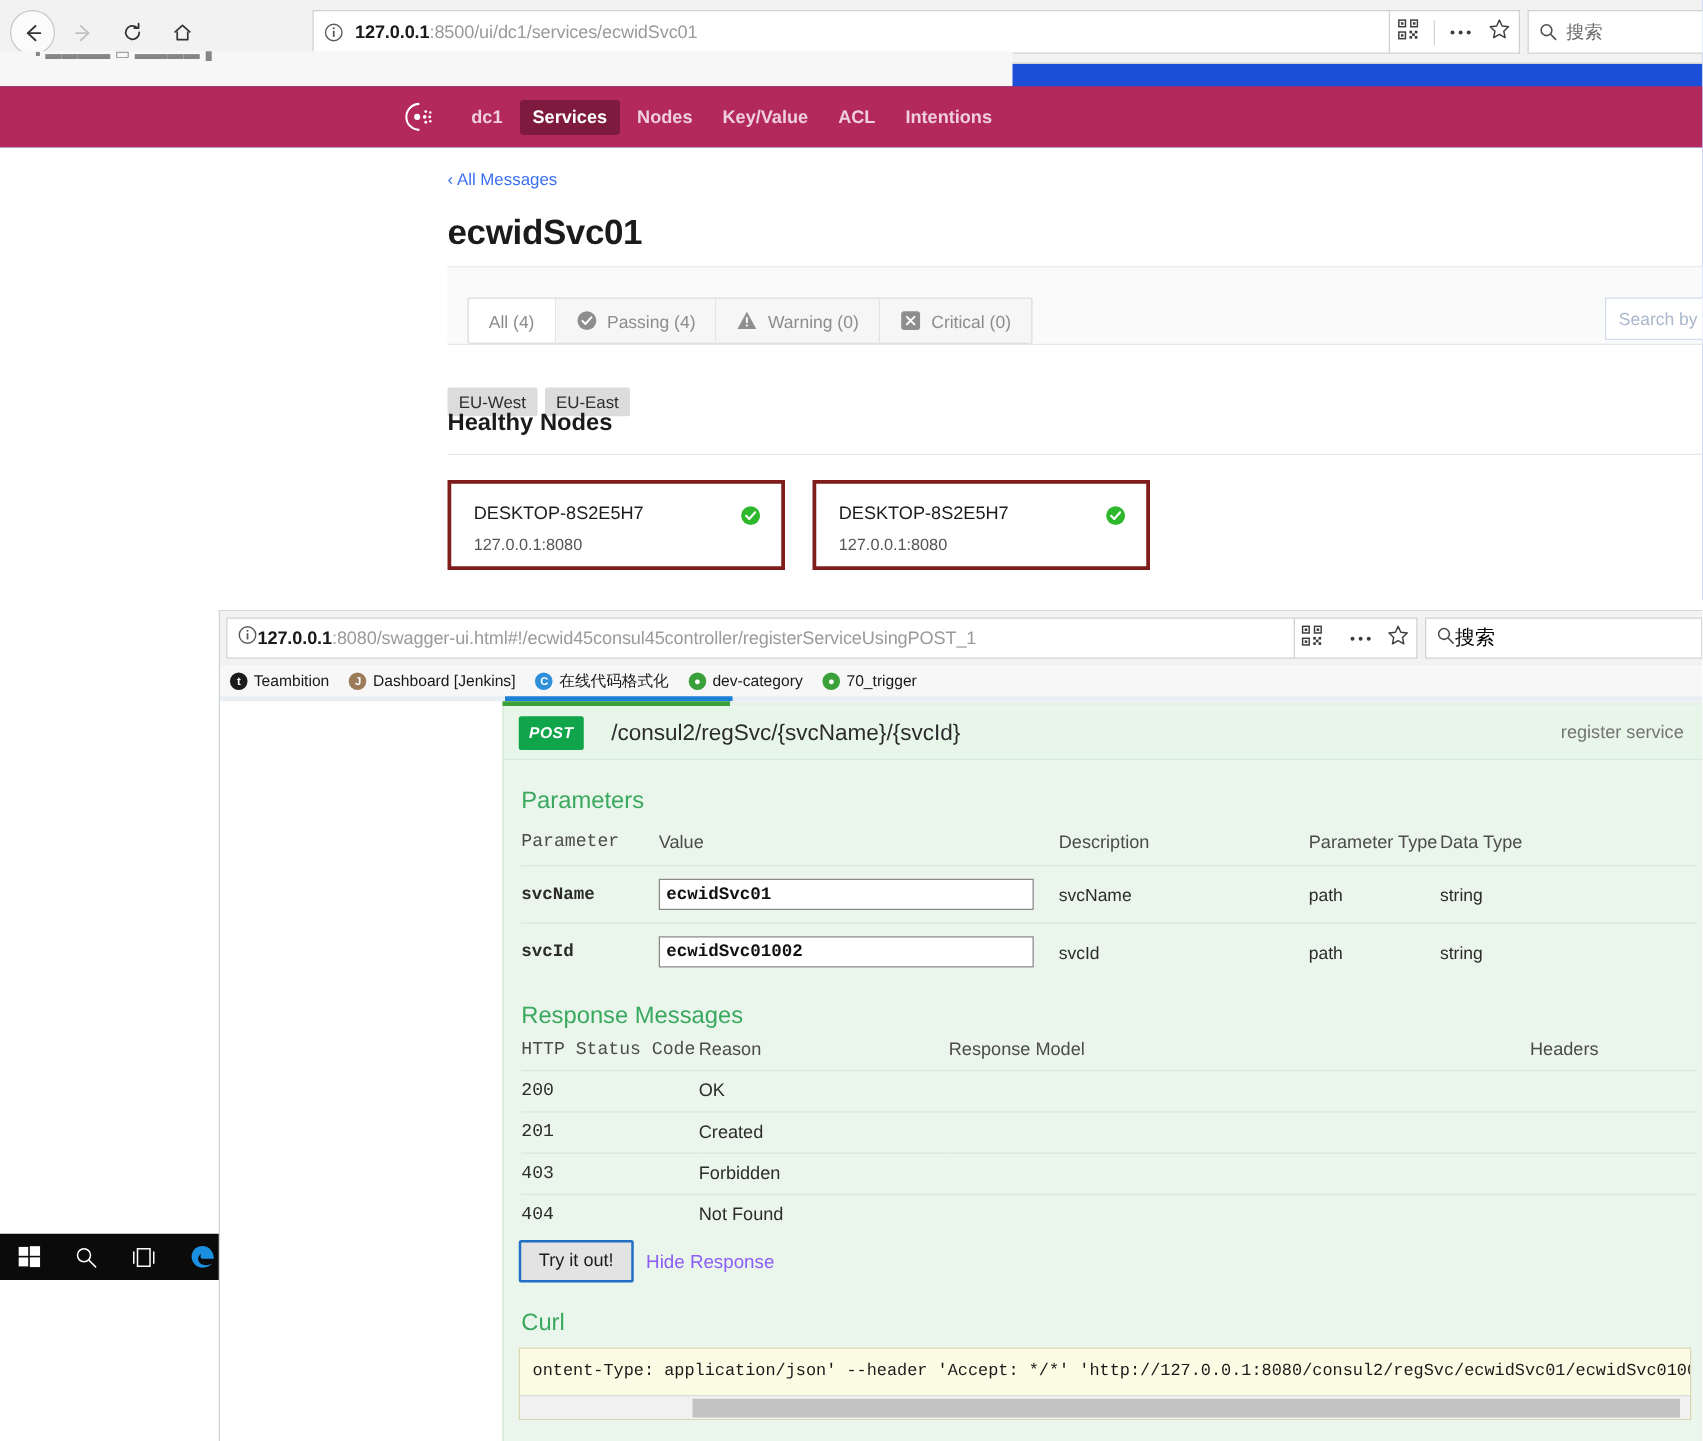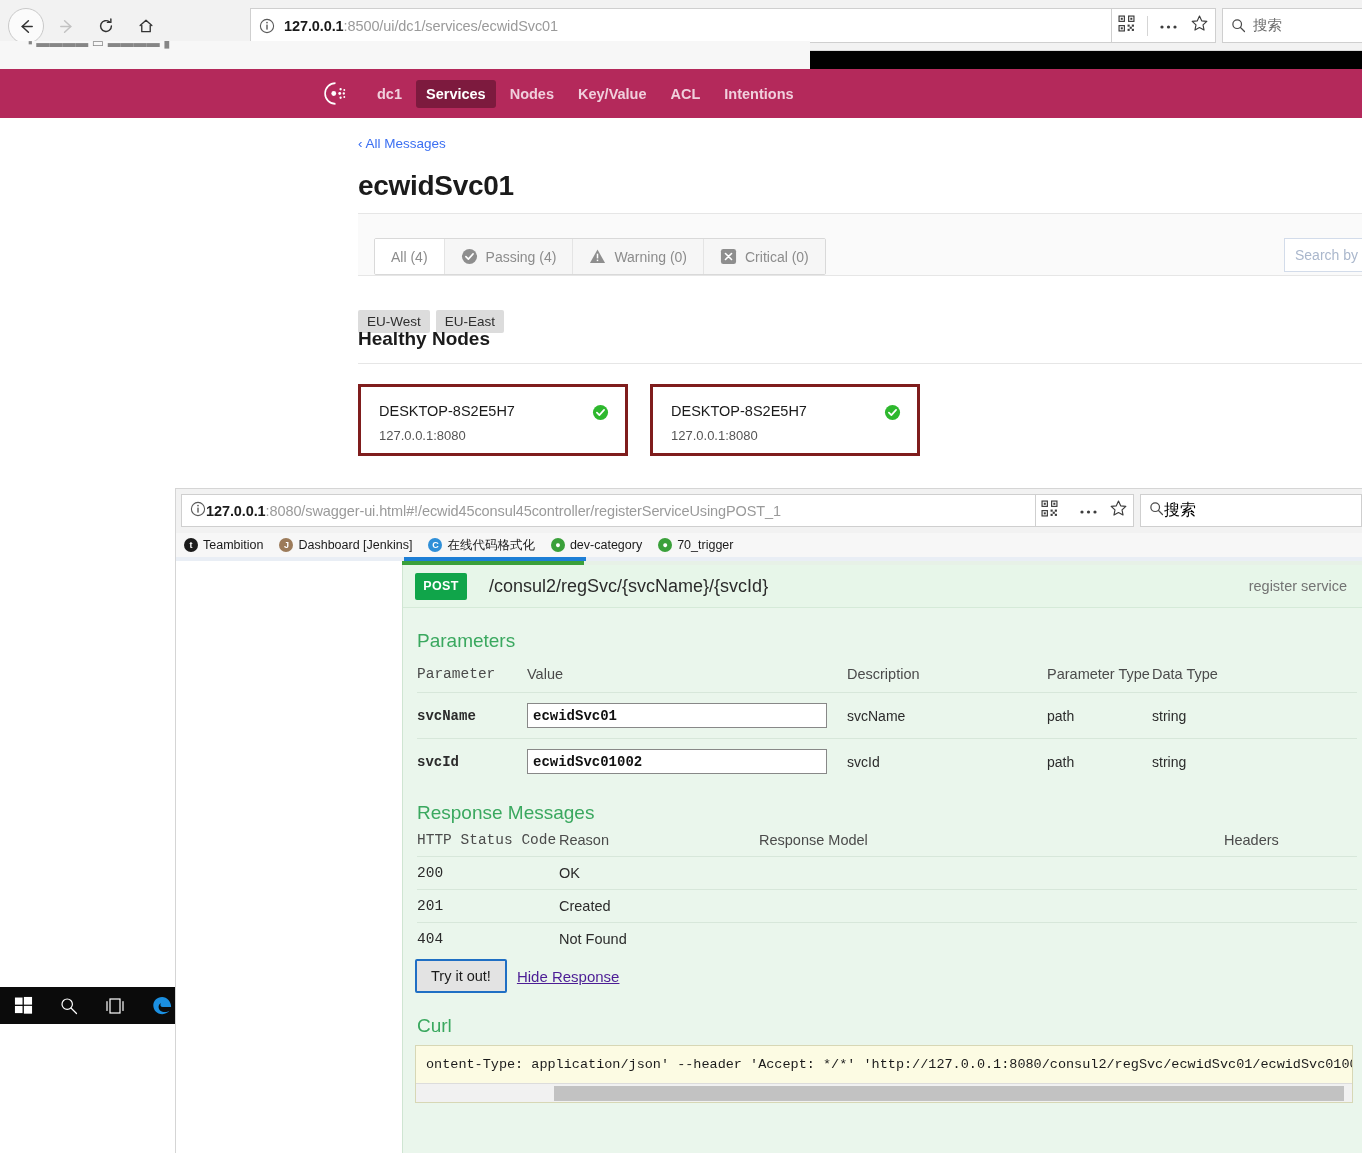--- a/index.html
+++ b/index.html
@@ -6,21 +6,21 @@
   html, body {
     margin: 0; padding: 0;
     width: 1362px; height: 1153px;
     background: #ffffff;
     font-family: "Liberation Sans", sans-serif;
     overflow: hidden;
   }
   #root { position: relative; width: 1362px; height: 1153px; background: #ffffff; }
 
   
-  #win1 { position: absolute; left: 0; top: 0; width: 1362px; height: 480px; background: #000000; }
+  #win1 { position: absolute; left: 0; top: 0; width: 1362px; height: 480px; background: #1d4ed8; }
 
   .chrome-bar {
     position: absolute; left: 0; top: 0; width: 1362px; height: 51px;
     background: #f2f2f2; border-bottom: 1px solid #d8d8d8;
   }
   .nav-btns { position: absolute; left: 8px; top: 8px; display: flex; align-items: center; gap: 4px; }
   .nav-btn {
     width: 36px; height: 36px; display: flex; align-items: center; justify-content: center;
     border-radius: 50%; color: #333;
   }
@@ -154,21 +154,21 @@
     position: absolute; left: 226px; top: 76px; width: 961px; height: 589px;
     background: #eaf6ec; border-left: 1px solid #cfe5d2;
   }
   .sw-head {
     position: relative; height: 43px; background: #e7f6e9; border-bottom: 1px solid #d5ead8;
     display: flex; align-items: center;
   }
   .verb {
     margin-left: 12px; width: 52px; height: 27px; background: #10a54a; color: #fff;
     display: flex; align-items: center; justify-content: center; font-size: 12.5px;
-    font-weight: 700; letter-spacing: 0.4px; border-radius: 2px;
+    font-weight: 700; letter-spacing: 0.4px; border-radius: 2px; font-style: italic;
   }
   .sw-path { margin-left: 22px; font-size: 18px; color: #2b2b2b; }
   .sw-note { position: absolute; right: 16px; top: 13px; font-size: 14.5px; color: #737373; }
 
   .sec-h { font-size: 19px; color: #3aa85f; margin: 22px 0 0 14px; }
   .ptable { width: 940px; margin-left: 14px; margin-top: 14px; border-collapse: collapse; }
   .ptable th {
     text-align: left; font-weight: 400; font-size: 14.5px; color: #4b4b4b;
     padding: 0 0 10px 0; vertical-align: bottom;
   }
@@ -192,21 +192,21 @@
   .rtable td { padding: 8px 0; border-top: 1px solid #d7e7da; font-size: 14.5px; color: #2b2b2b; }
   .rcode { width: 142px; font-family: "Liberation Mono", monospace; font-size: 13.5px; }
   .rreason { width: 200px; }
   .rmodel { width: 465px; }
 
   .try-row { margin-left: 12px; margin-top: 4px; display: flex; align-items: center; gap: 10px; }
   .try-btn {
     border: 2px solid #1f6fc4; background: #e3e3e3; color: #1b1b1b;
     font-size: 14.5px; padding: 7px 14px; border-radius: 2px;
   }
-  .hide-resp { color: #4c1d95; font-size: 15px; text-decoration: underline; }
+  .hide-resp { color: #8b5cf6; font-size: 15px; }
 
   .curl-h { font-size: 19px; color: #3aa85f; margin: 22px 0 0 14px; }
   .curl-box {
     margin-left: 12px; margin-top: 8px; width: 938px; background: #fcfbe3;
     border: 1px solid #d7d7b5;
   }
   .curl-text {
     font-family: "Liberation Mono", monospace; font-size: 13.5px; color: #1b1b1b;
     padding: 11px 0 11px 10px; white-space: nowrap; overflow: hidden;
   }
@@ -562,20 +562,26 @@
             <td class="rmodel"></td>
             <td></td>
           </tr>
           <tr>
             <td class="rcode">201</td>
             <td class="rreason">Created</td>
             <td class="rmodel"></td>
             <td></td>
           </tr>
           <tr>
+            <td class="rcode">403</td>
+            <td class="rreason">Forbidden</td>
+            <td class="rmodel"></td>
+            <td></td>
+          </tr>
+          <tr>
             <td class="rcode">404</td>
             <td class="rreason">Not Found</td>
             <td class="rmodel"></td>
             <td></td>
           </tr>
         </tbody>
       </table>
 
       <div class="try-row">
         <button class="try-btn">Try it out!</button>

